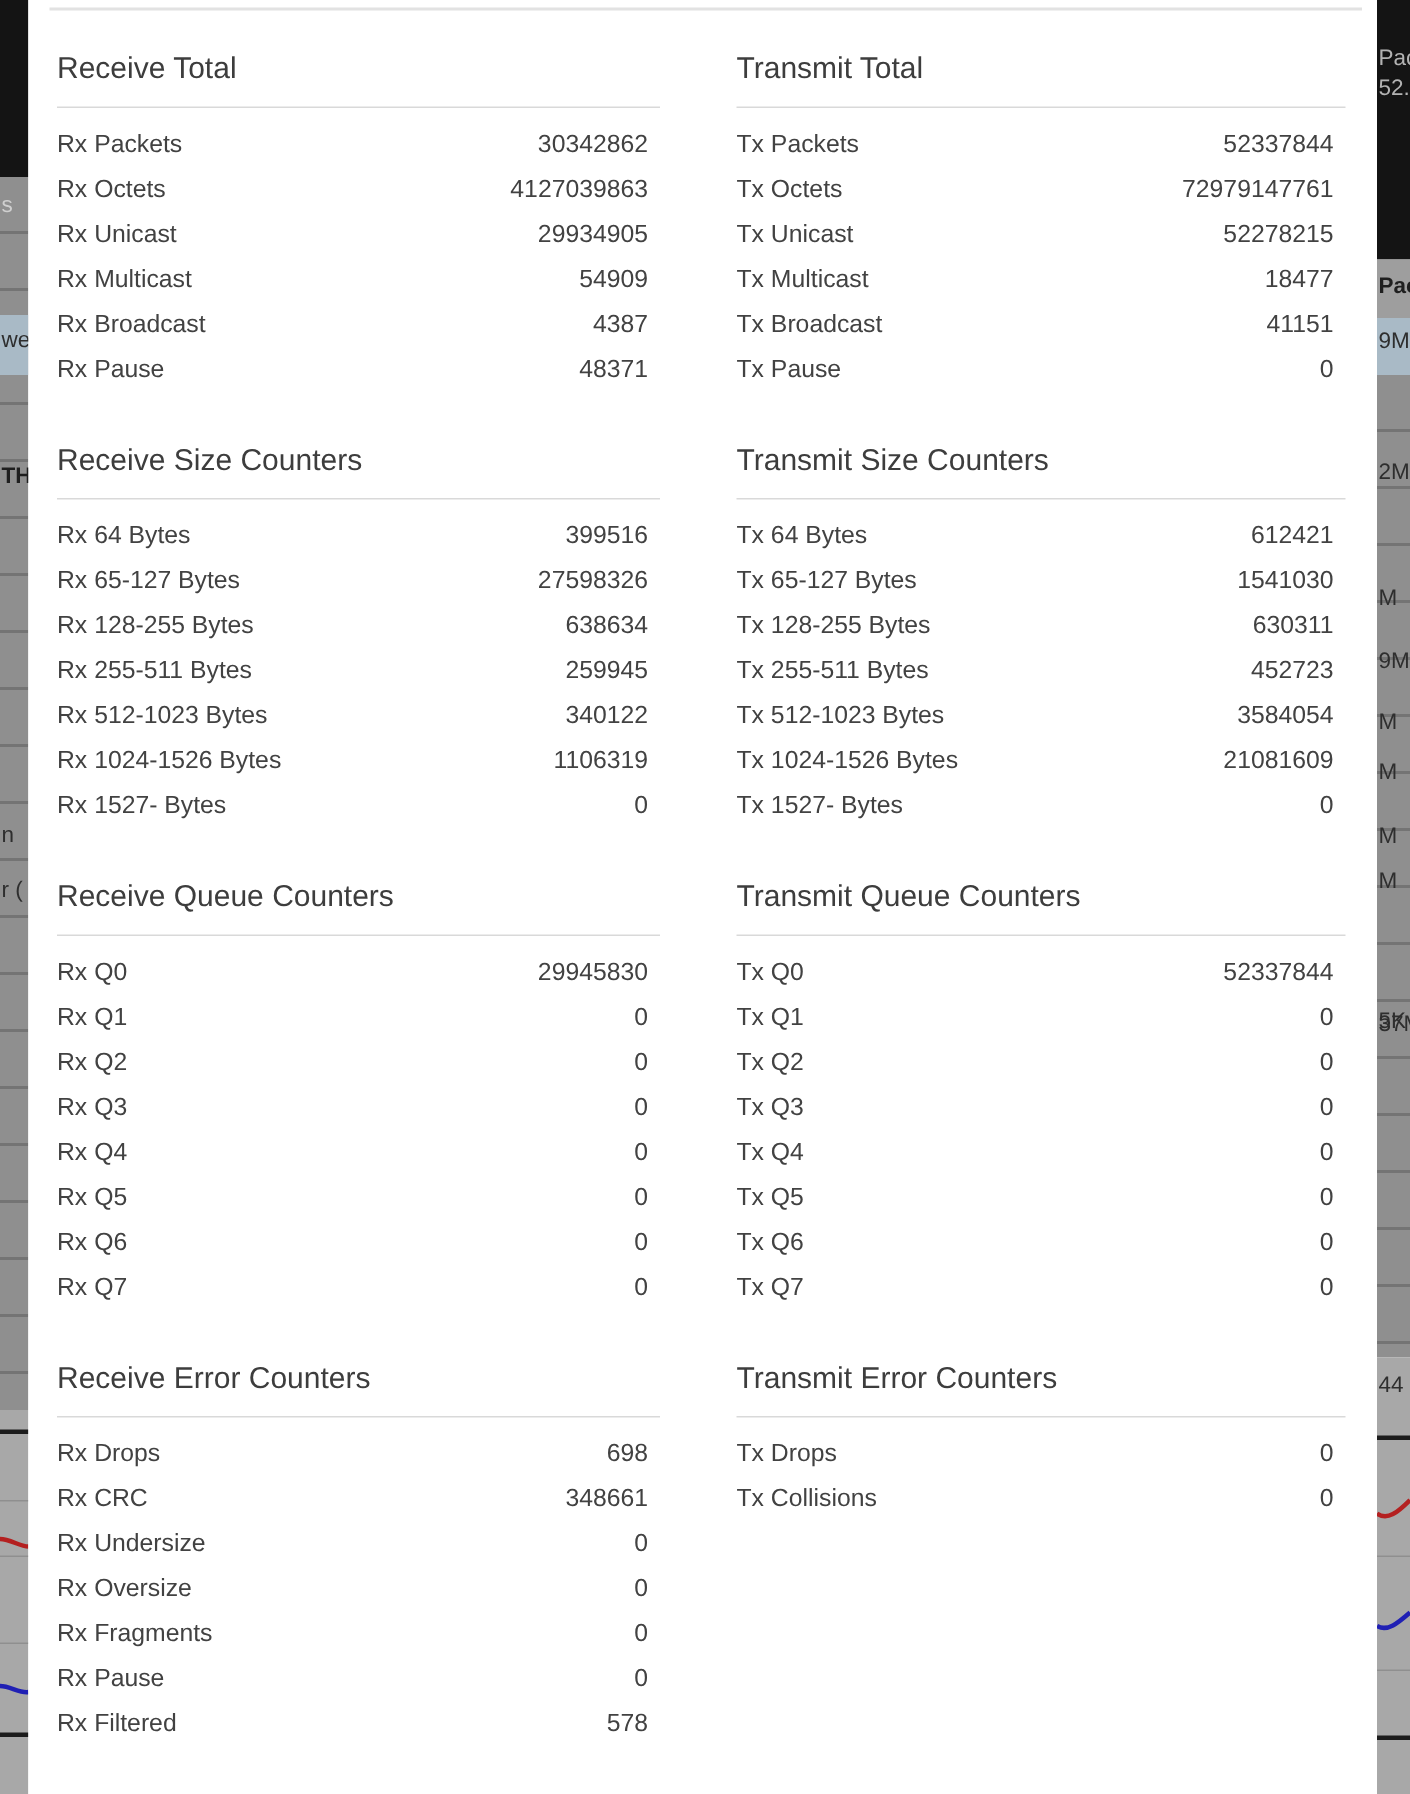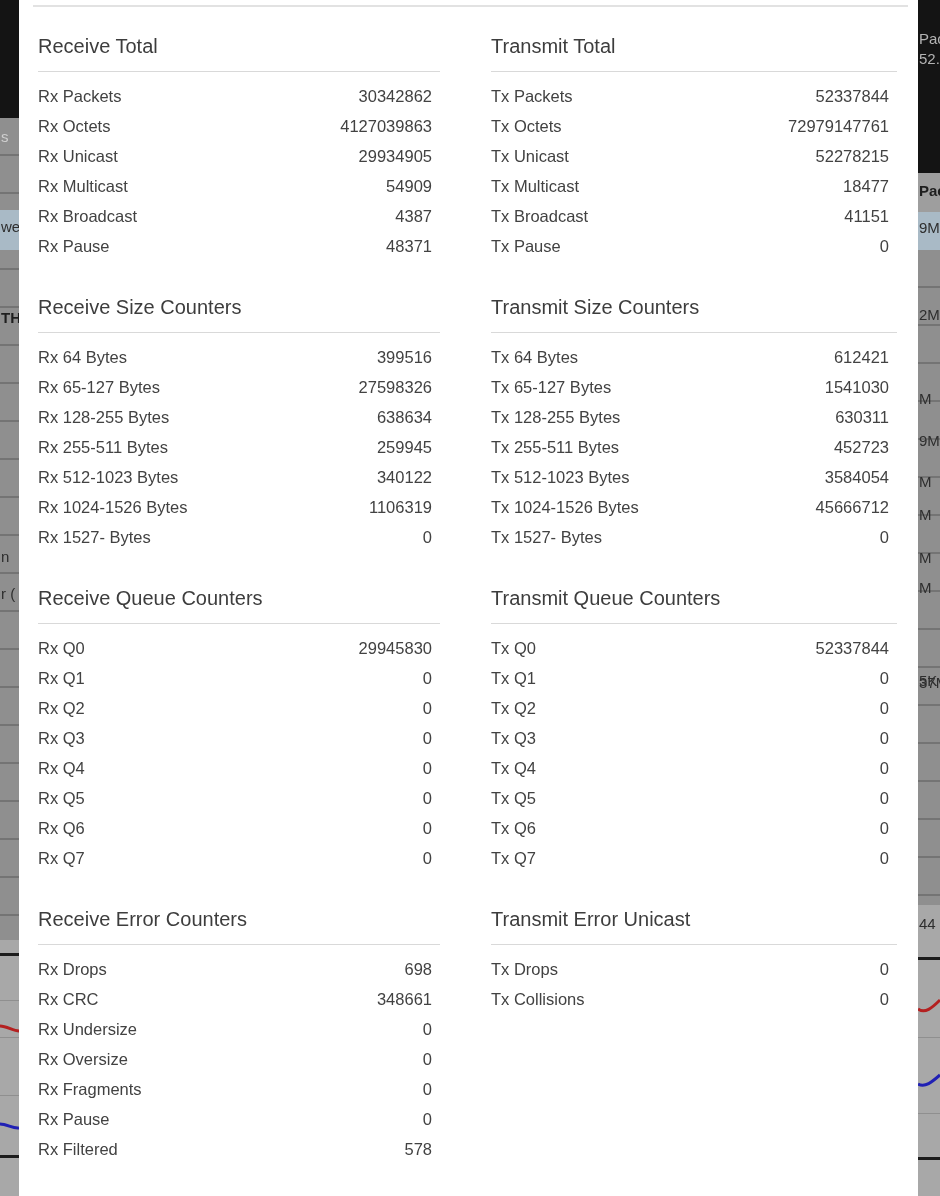--- a/index.html
+++ b/index.html
@@ -314,21 +314,21 @@
           <div class="stat-row">
             <span class="stat-label">Tx 255-511 Bytes</span>
             <span class="stat-value">452723</span>
           </div>
           <div class="stat-row">
             <span class="stat-label">Tx 512-1023 Bytes</span>
             <span class="stat-value">3584054</span>
           </div>
           <div class="stat-row">
             <span class="stat-label">Tx 1024-1526 Bytes</span>
-            <span class="stat-value">45666712</span>
+            <span class="stat-value">21081609</span>
           </div>
           <div class="stat-row">
             <span class="stat-label">Tx 1527- Bytes</span>
             <span class="stat-value">0</span>
           </div>
         </div>
       </div>
       <div class="section">
         <div class="section-title">Transmit Queue Counters</div>
         <div class="section-rule"></div>
@@ -361,21 +361,21 @@
             <span class="stat-label">Tx Q6</span>
             <span class="stat-value">0</span>
           </div>
           <div class="stat-row">
             <span class="stat-label">Tx Q7</span>
             <span class="stat-value">0</span>
           </div>
         </div>
       </div>
       <div class="section">
-        <div class="section-title">Transmit Error Unicast</div>
+        <div class="section-title">Transmit Error Counters</div>
         <div class="section-rule"></div>
         <div class="rows">
           <div class="stat-row">
             <span class="stat-label">Tx Drops</span>
             <span class="stat-value">0</span>
           </div>
           <div class="stat-row">
             <span class="stat-label">Tx Collisions</span>
             <span class="stat-value">0</span>
           </div>

